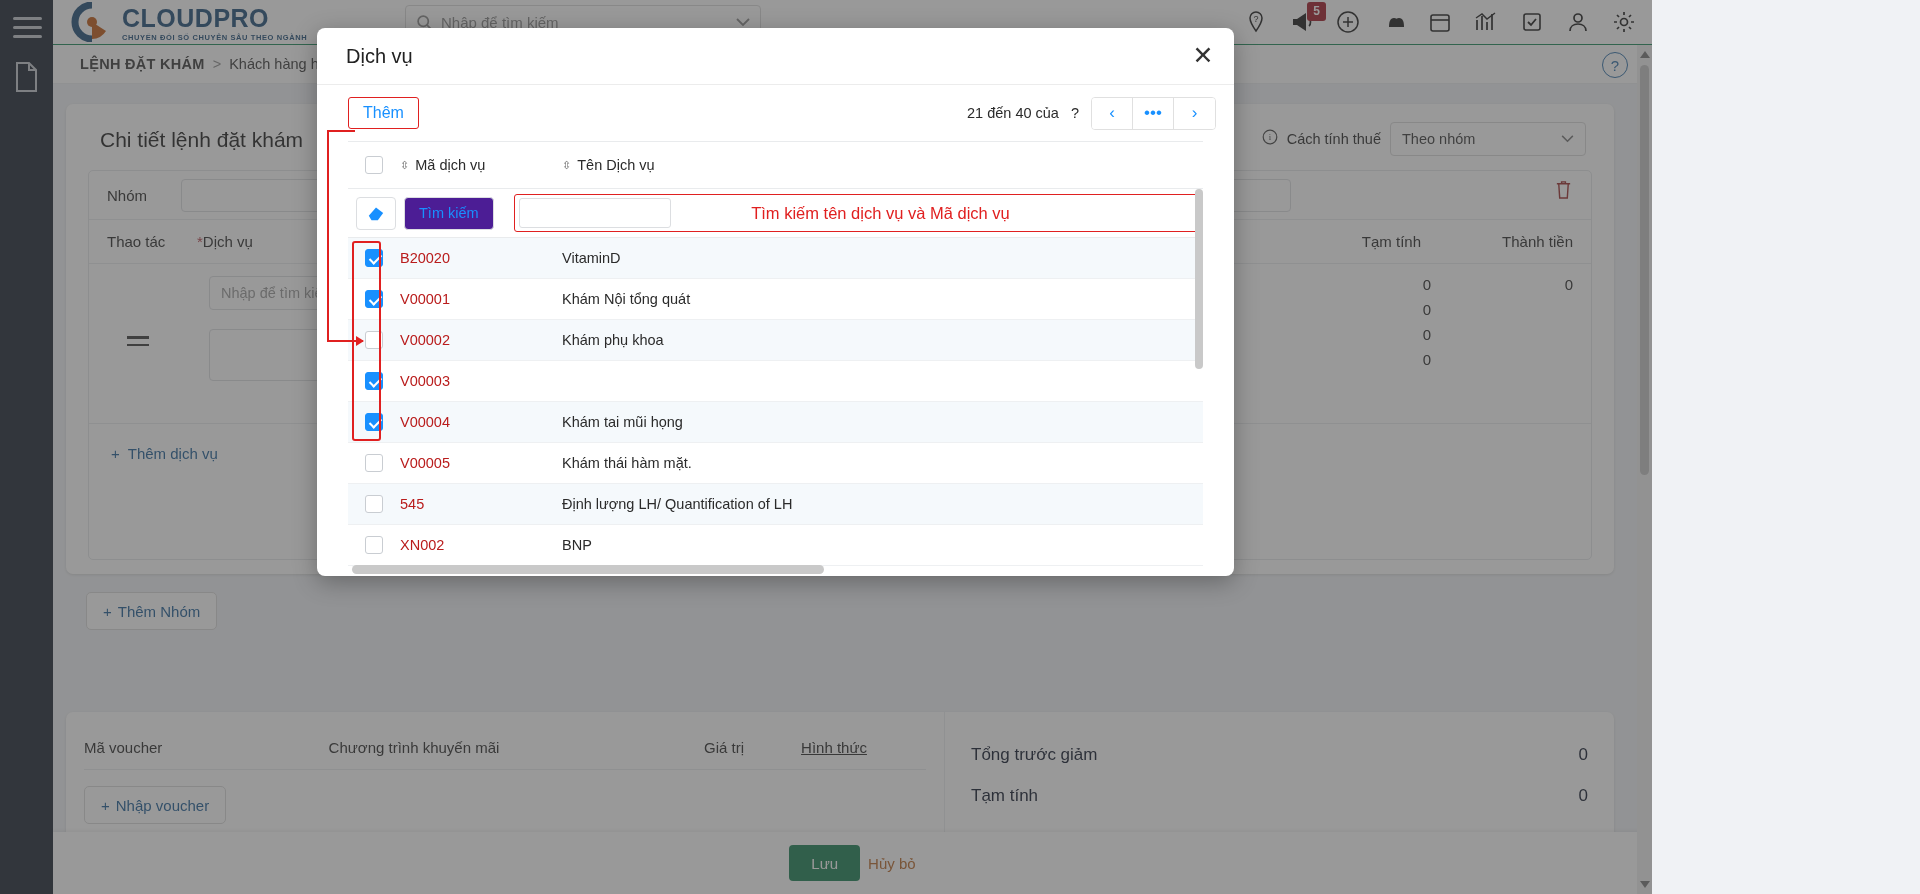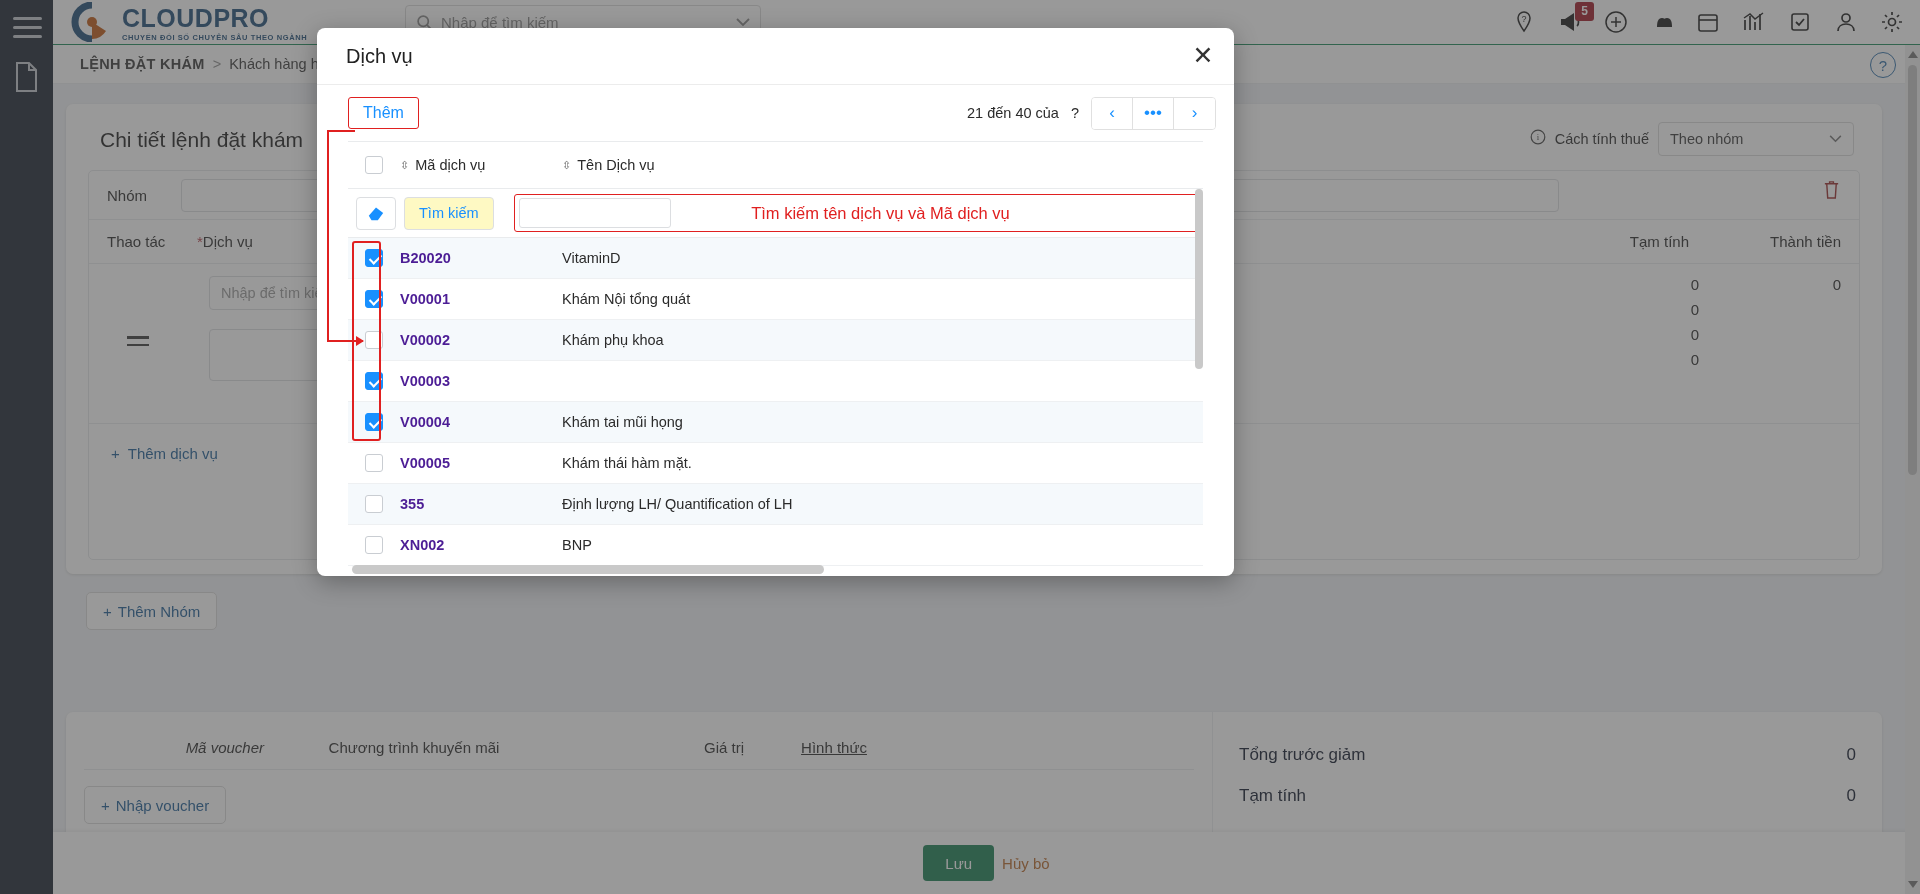--- a/index.html
+++ b/index.html
@@ -2,21 +2,21 @@
 <html lang="vi"><head>
 <meta charset="utf-8">
 <style>
   * { box-sizing: border-box; margin: 0; padding: 0; }
   html, body {
     width: 1920px; height: 894px;
     overflow: hidden;
     font-family: "Liberation Sans", sans-serif;
     background: #f0f2f5;
   }
-  #app { position: relative; width: 1920px; height: 894px; }
+  #app { position: relative; width: 1652px; height: 894px; }
 
   
   .bg-layer { position: absolute; inset: 0; }
 
   
   .left-rail {
     position: absolute; left: 0; top: 0; width: 53px; height: 894px;
     background: #1b2431;
   }
   .hamburger { position: absolute; left: 13px; top: 17px; width: 29px; height: 22px; }
@@ -159,21 +159,21 @@
   .voucher-card {
     position: absolute; left: 66px; top: 712px; right: 38px; height: 150px;
     background: #fff; border-radius: 7px; box-shadow: 0 1px 3px rgba(0,0,0,.12);
     display: flex;
   }
   .voucher-left { flex: 1; padding: 14px 18px 0 18px; }
   .v-head {
     display: flex; height: 44px; align-items: center; font-size: 15px; color: #2b2b2b;
     border-bottom: 1px solid #e9ebed;
   }
-  .v-head .c1 { width: 180px; text-align: right; font-style: italic; }
+  .v-head .c1 { width: 180px; text-align: left; }
   .v-head .c2 { width: 300px; text-align: center; }
   .v-head .c3 { width: 180px; text-align: right; }
   .v-head .c4 { width: 180px; text-align: center; text-decoration: underline; }
   .v-body { padding-top: 16px; }
   .voucher-btn {
     height: 38px; padding: 0 16px; border: 1px solid #d9d9d9; border-radius: 5px;
     background: #fff; color: #1f5e96; font-size: 15px;
     display: inline-flex; align-items: center; gap: 6px;
   }
   .voucher-right {
@@ -276,41 +276,41 @@
   .filter-row {
     display: flex; align-items: center; height: 49px; border-bottom: 1px solid #e9ebed;
     padding-left: 8px; gap: 8px; position: relative;
   }
   .eraser-btn {
     width: 40px; height: 33px; border: 1px solid #dcdee1; border-radius: 4px;
     display: flex; align-items: center; justify-content: center; background: #fff; cursor: pointer;
   }
   .search-btn {
     height: 33px; padding: 0 14px; border: 1px solid #dcdee1; border-radius: 4px;
-    background: #fef9c3; color: #1890ff; font-size: 14.5px; font-family: inherit;
+    background: #4c1d95; color: #1890ff; font-size: 14.5px; font-family: inherit;
     display: flex; align-items: center; cursor: pointer;
   }
   .filter-hl {
     position: absolute; left: 166px; right: -4px; top: 5px; height: 38px;
     border: 1.8px solid #e02020; border-radius: 3px; display: flex; align-items: center;
     padding: 0 4px; gap: 8px; background: #fff; justify-content: center;
   }
   .filter-input {
     width: 152px; height: 30px; border: 1px solid #dcdee1; border-radius: 3px; background: #fff;
   }
   .annot-text {
     flex: 1; color: #e02020; font-size: 16.5px; text-align: center; padding-right: 120px;
   }
   .rows { position: relative; }
   .row {
     display: flex; align-items: center; height: 41px; border-bottom: 1px solid #eef0f2;
     font-size: 14.5px; color: #2b2b2b;
   }
   .row.alt { background: #f5f9fc; }
-  .row .g-code { color: #4c1d95; font-weight: bold; }
+  .row .g-code { color: #b91c1c; }
   .v-scroll {
     position: absolute; right: 0; top: 47px; width: 8px; height: 180px;
     background: #c9c9c9; border-radius: 5px;
   }
   .h-scroll {
     position: absolute; left: 4px; bottom: 2px; width: 472px; height: 9px;
     background: #c9c9c9; border-radius: 5px;
   }
 
   
@@ -647,21 +647,21 @@
           <div class="g-check">
               <span class="cb"></span>
             </div>
           <div class="g-code">V00005</div>
           <div class="g-name">Khám thái hàm mặt.</div>
         </div>
         <div class="row alt">
           <div class="g-check">
               <span class="cb"></span>
             </div>
-          <div class="g-code">355</div>
+          <div class="g-code">545</div>
           <div class="g-name">Định lượng LH/ Quantification of LH</div>
         </div>
         <div class="row">
           <div class="g-check">
               <span class="cb"></span>
             </div>
           <div class="g-code">XN002</div>
           <div class="g-name">BNP</div>
         </div>
       </div>

